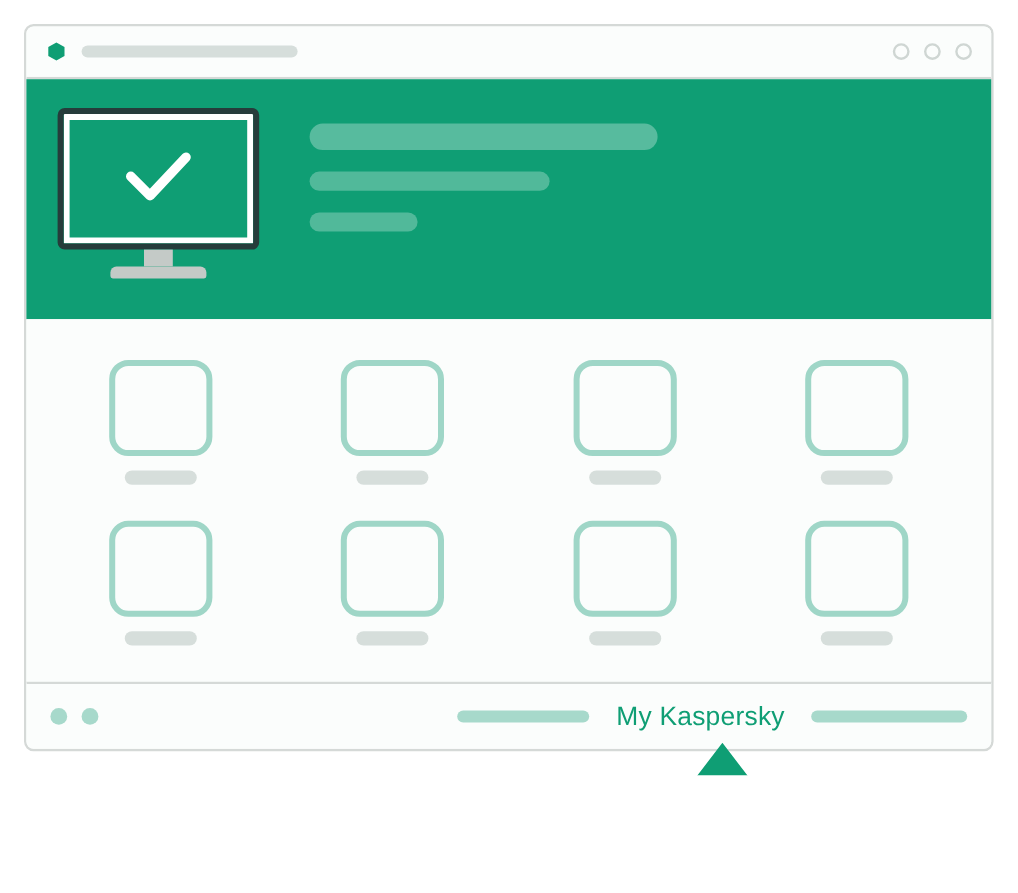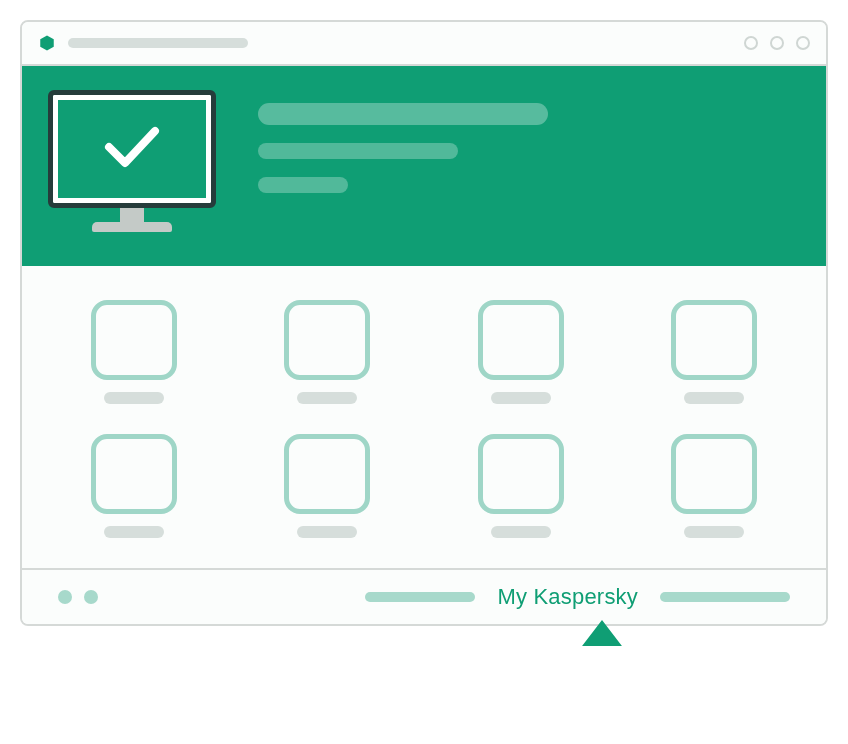--- a/index.html
+++ b/index.html
@@ -129,21 +129,21 @@
       height: 12px;
       background: #d6dedb;
       border-radius: 6px;
     }
     
     .footer {
       border-top: 2px solid #d5d9d7;
       height: 56px;
       display: flex;
       align-items: center;
-      padding: 0 36px;
+      padding: 0 20px;
       background: #fbfdfc;
       border-radius: 0 0 6px 6px;
     }
     .footer-dots {
       display: flex;
       gap: 12px;
     }
     .footer-dot {
       width: 14px;
       height: 14px;

